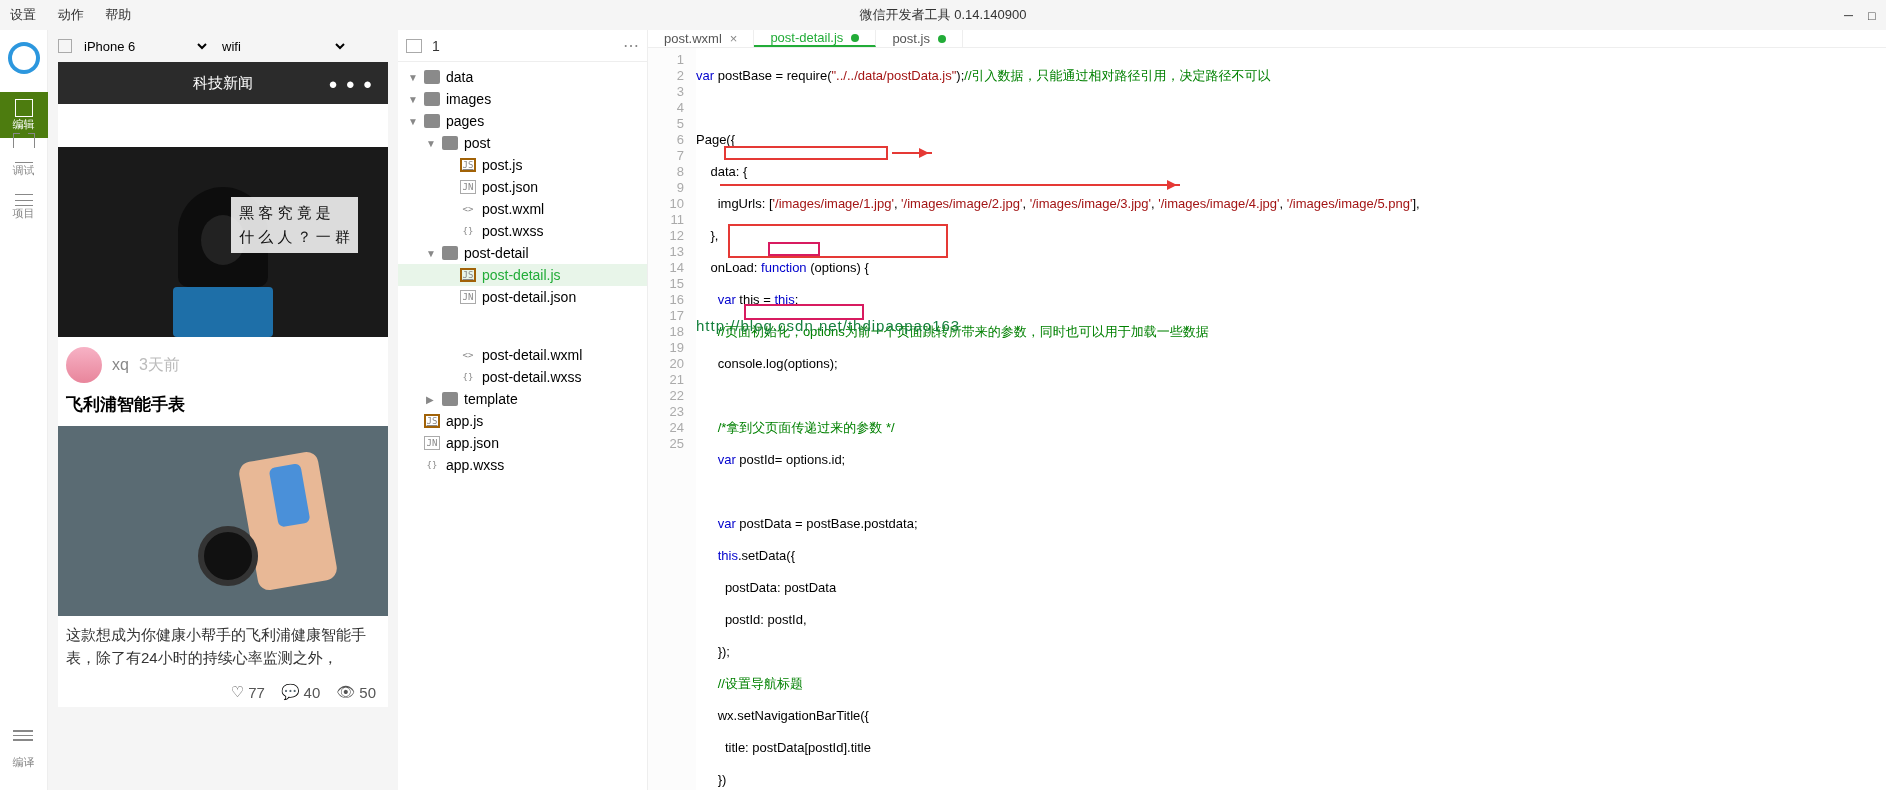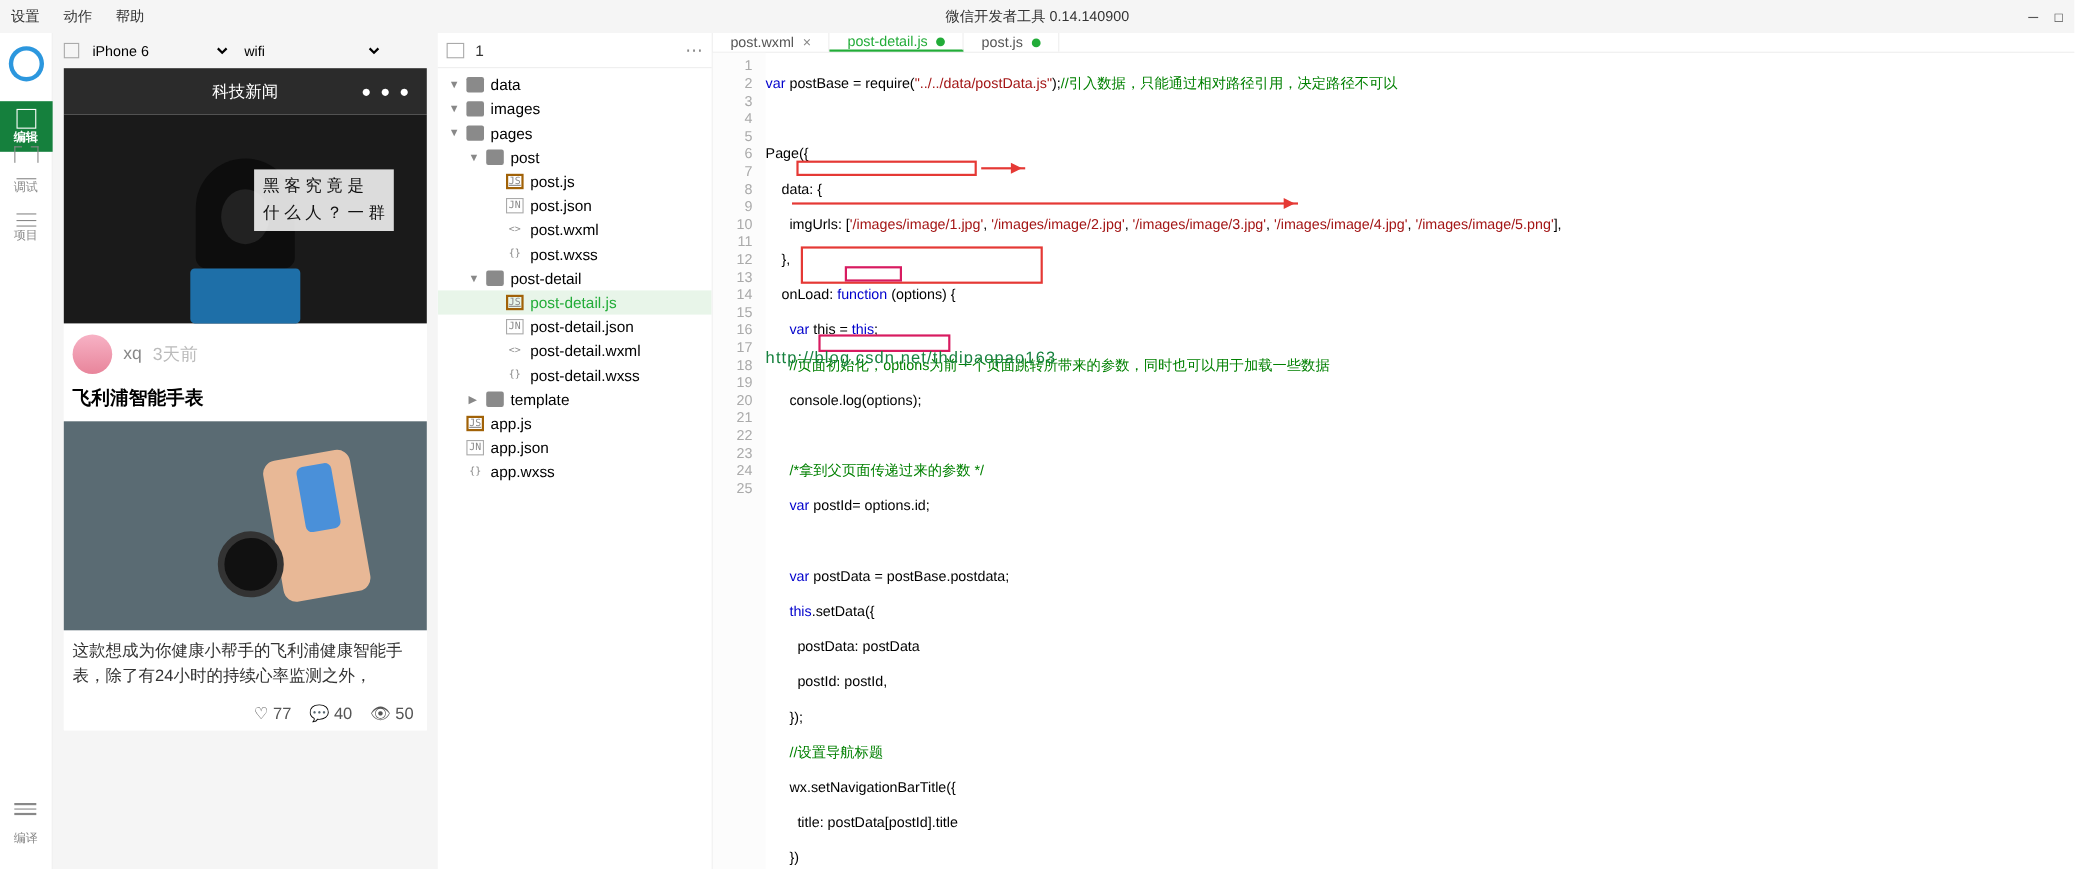--- a/index.html
+++ b/index.html
@@ -12,38 +12,38 @@
 .winctrl span { font-family:monospace; font-size:15px; cursor:pointer; color:#555; }
 
 .main { flex:1; display:flex; min-height:0; }
 
 
 .rail { width:48px; background:#fff; display:flex; flex-direction:column; align-items:center; border-right:1px solid #eee; }
 .avatar { width:32px; height:32px; border-radius:50%; background:#2c97de; margin:12px 0 18px; position:relative; }
 .avatar::after { content:""; position:absolute; inset:4px; border-radius:50%; background:#fff; }
 .avatar::before { content:""; position:absolute; top:8px; left:8px; width:16px; height:10px; background:#2c5aa0; border-radius:8px 8px 0 0; }
 .rail-item { width:48px; height:46px; display:flex; flex-direction:column; align-items:center; justify-content:center; font-size:11px; color:#888; cursor:pointer; }
-.rail-item.active { background:#15803d; color:#fff;font-weight:bold; }
+.rail-item.active { background:#4d7c0f; color:#fff; }
 .rail-ico { width:18px; height:18px; border:1.5px solid currentColor; }
 .rail-ico.brk { border-left:none; border-right:none; border-top:none; position:relative; }
 .rail-ico.brk::before,.rail-ico.brk::after{content:"";position:absolute;top:-12px;width:6px;height:14px;border:1.5px solid currentColor;border-bottom:none;}
 .rail-ico.brk::before{left:-2px;border-right:none;}
 .rail-ico.brk::after{right:-2px;border-left:none;}
 .rail-ico.lines{border:none;border-top:1.5px solid currentColor;border-bottom:1.5px solid currentColor;position:relative;height:12px;}
 .rail-ico.lines::after{content:"";position:absolute;top:5px;left:0;right:0;border-top:1.5px solid currentColor;}
 .rail-bottom { margin-top:auto; margin-bottom:20px; }
 .rail-bico { width:20px; height:16px; display:flex; flex-direction:column; gap:3px; margin-bottom:6px; }
 .rail-bico span{height:1.5px;background:#888;}
 
 
 .phone-pane { width:350px; background:#f5f5f5; display:flex; flex-direction:column; }
 .phone-tool { height:32px; display:flex; align-items:center; gap:8px; padding:0 10px; }
 .phone-tool .sq{width:14px;height:14px;border:1px solid #aaa;}
 .phone-tool select{border:none;background:transparent;font-size:13px;width:130px;}
-.phone-frame { margin:0 10px 10px; background:#fff; display:flex; flex-direction:column; }
+.phone-frame { margin:0 10px 10px; background:#fff; display:flex; flex-direction:column;gap:43px; }
 .phone-hdr { height:42px; background:#2b2b2b; color:#fff; display:flex; align-items:center; justify-content:center; position:relative; font-size:15px; }
 .phone-more { position:absolute; right:14px; letter-spacing:2px; }
 .card { background:#fff; }
 .card-img { height:190px; background:#1a1a1a; display:flex; align-items:flex-end; justify-content:center; position:relative; }
 .hacker { width:140px; height:150px; position:relative; }
 .hacker .hood{width:90px;height:100px;background:#0d0d0d;border-radius:45px 45px 10px 10px;margin:0 auto;}
 .hacker .face{width:44px;height:50px;background:#222;border-radius:50%;position:absolute;top:28px;left:48px;}
 .hacker .laptop{width:100px;height:50px;background:#1e6fa8;position:absolute;bottom:0;left:20px;border-radius:4px;}
 .txt-overlay{position:absolute;right:30px;top:50px;background:rgba(255,255,255,.85);color:#111;font-size:15px;padding:4px 8px;line-height:1.6;}
 .card-meta{display:flex;align-items:center;gap:10px;padding:10px 8px;}
@@ -249,21 +249,21 @@
           <div class="row sel" style="padding-left: 46px;">
             <span class="tw"></span>
             <span class="fico js">JS</span>
             <span>post-detail.js</span>
           </div>
           <div class="row" style="padding-left: 46px;">
             <span class="tw"></span>
             <span class="fico json">JN</span>
             <span>post-detail.json</span>
           </div>
-          <div class="row" style="padding-left: 46px;">
+          <div class="row" style="padding-left: 46px; margin-top: 36px;">
             <span class="tw"></span>
             <span class="fico wxml"></span>
             <span>post-detail.wxml</span>
           </div>
           <div class="row" style="padding-left: 46px;">
             <span class="tw"></span>
             <span class="fico wxss"></span>
             <span>post-detail.wxss</span>
           </div>
           <div class="row" style="padding-left: 28px;">

